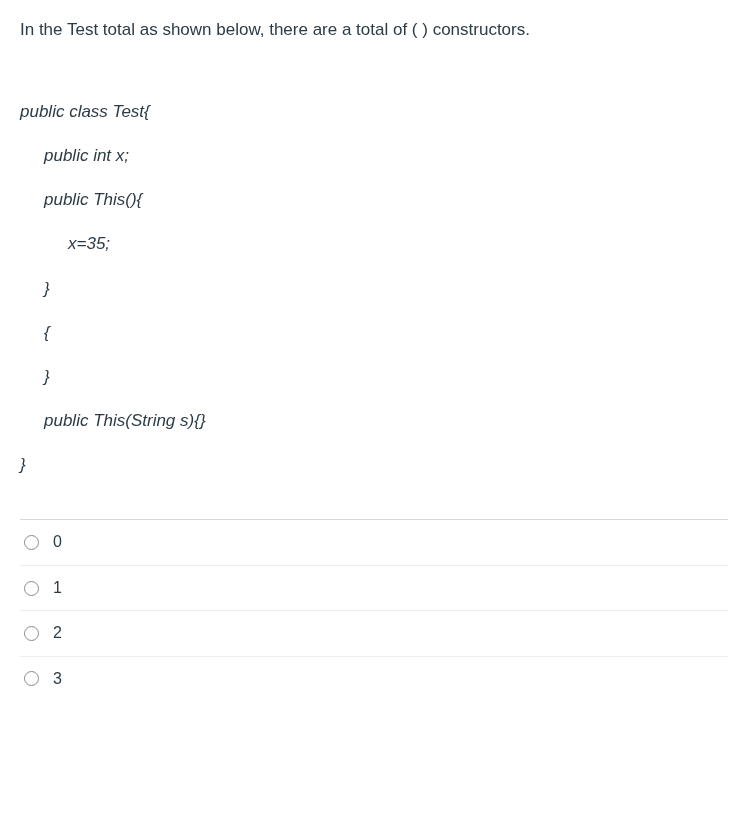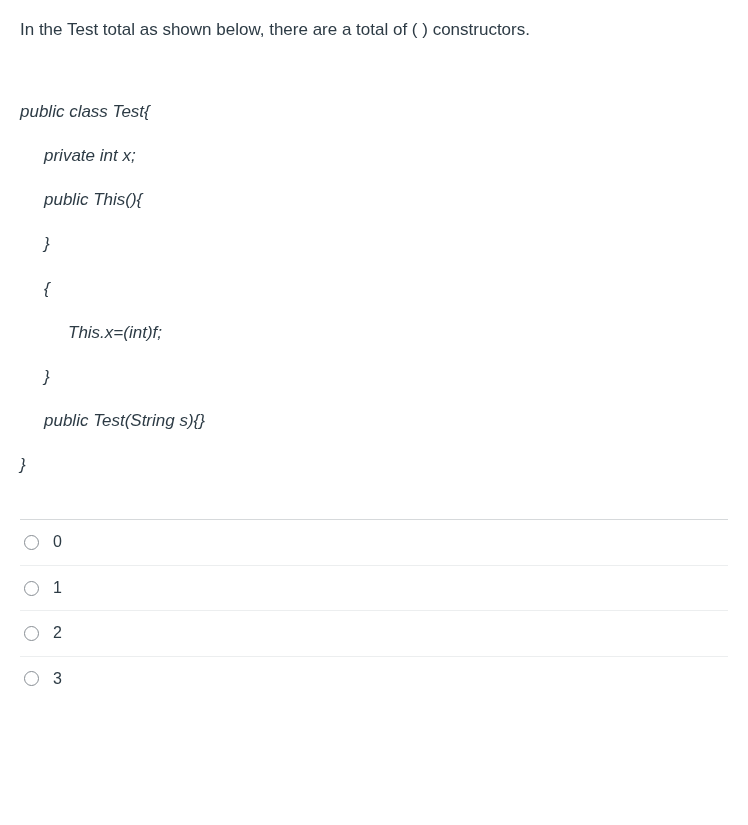--- a/index.html
+++ b/index.html
@@ -48,27 +48,27 @@
     font-size: 16px;
   }
 </style>
 </head>
 <body>
 
 <div class="question-text">In the Test total as shown below, there are a total of ( ) constructors.</div>
 
 <div class="code-block">
   <span class="code-line">public class Test{</span>
-  <span class="code-line indent-1">private int x;</span>
+  <span class="code-line indent-1">public int x;</span>
   <span class="code-line indent-1">public This(){</span>
+  <span class="code-line indent-2">x=35;</span>
   <span class="code-line indent-1">}</span>
   <span class="code-line indent-1">{</span>
-  <span class="code-line indent-2">This.x=(int)f;</span>
   <span class="code-line indent-1">}</span>
-  <span class="code-line indent-1">public Test(String s){}</span>
+  <span class="code-line indent-1">public This(String s){}</span>
   <span class="code-line">}</span>
 </div>
 
 <div class="options">
   <div class="option">
     <div class="radio"></div>
     <div class="option-label">0</div>
   </div>
   <div class="option">
     <div class="radio"></div>

